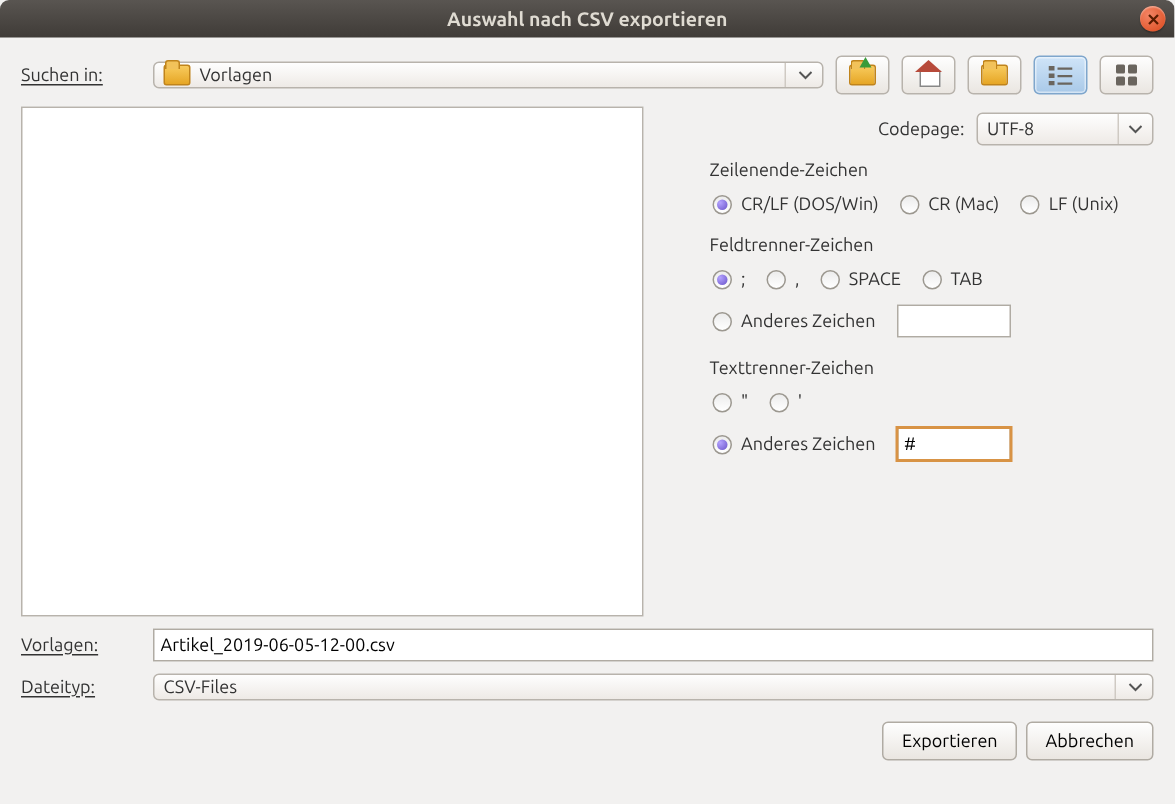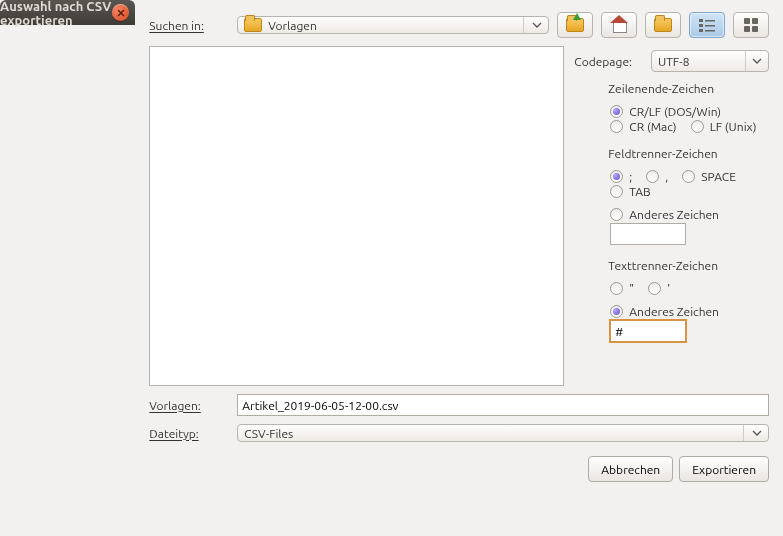--- a/index.html
+++ b/index.html
@@ -1,17 +1,17 @@
 <!DOCTYPE html>
 <html><head>
 <meta charset="utf-8">
 <style>
 * { box-sizing: border-box; margin: 0; padding: 0; }
 body { font-family: "Ubuntu", "Segoe UI", sans-serif; font-size: 12px; background: #f2f1f0; color: #333; }
-.window { width: 783px; height: 536px; background: #f2f1f0; display: flex; flex-direction: row; }
+.window { width: 783px; height: 536px; background: #f2f1f0; display: flex; flex-direction: column; }
 .titlebar { height: 25px; background: linear-gradient(#595551,#3f3b37); display: flex; align-items: center; justify-content: center; position: relative; color: #dfdbd2; font-size: 13px; font-weight: bold; border-radius: 6px 6px 0 0; }
 .titlebar .close { position: absolute; right: 6px; top: 4px; width: 17px; height: 17px; border-radius: 50%; background: radial-gradient(circle at 35% 35%, #f48565, #d9471a); display: flex; align-items: center; justify-content: center; font-size: 10px; color: #5a1c00; box-shadow: inset 0 1px 1px rgba(255,255,255,.4), 0 1px 1px rgba(0,0,0,.3); }
 .content { flex: 1; padding: 12px 14px 10px; display: flex; flex-direction: column; gap: 8px; border-radius: 27px; }
 .row { display: flex; align-items: center; gap: 8px; }
 .label-col { width: 80px; }
 .underline { text-decoration: underline; text-underline-offset: 2px; }
 .combo { flex: 1; height: 18px; background: linear-gradient(#fefefe,#eeeae6); border: 1px solid #b8b3ac; border-radius: 4px; display: flex; align-items: center; padding: 0 6px; gap: 6px; color: #333; }
 .combo .arrow { margin-left: auto; border-left: 1px solid #cfcac3; padding-left: 8px; height: 100%; display:flex; align-items:center; }
 .btn-icon { width: 36px; height: 26px; background: linear-gradient(#fefefe,#eae6e1); border: 1px solid #b8b3ac; border-radius: 4px; display: flex; align-items: center; justify-content: center; }
 .btn-icon.active { background: linear-gradient(#cfe4f8,#a9c9e8); border-color: #7fa6cc; box-shadow: inset 0 0 0 1px rgba(255,255,255,.5); }
@@ -20,21 +20,21 @@
 .folder.green::after{content:"";position:absolute;top:-6px;left:6px;width:0;height:0;border-left:4px solid transparent;border-right:4px solid transparent;border-bottom:7px solid #3a9b3a;}
 .house{width:16px;height:16px;position:relative;}
 .house::before{content:"";position:absolute;bottom:0;left:2px;width:12px;height:9px;background:#fff;border:1px solid #888;}
 .house::after{content:"";position:absolute;top:-2px;left:-1px;width:0;height:0;border-left:9px solid transparent;border-right:9px solid transparent;border-bottom:8px solid #b74a3a;}
 .tinygrid{display:grid;grid-template-columns:6px 6px;grid-template-rows:6px 6px;gap:2px;}
 .tinygrid span{background:#6a655e;border-radius:1px;}
 .midpanel { display: flex; gap: 10px; }
 .filelist { width: 415px; height: 340px; background: #fff; border: 1px solid #b8b3ac; }
 .rightpanel { flex: 1; padding-top: 4px; }
 .rightrow { display: flex; align-items: center; gap: 8px; margin-bottom: 8px; justify-content: flex-end; }
-.combo-sm { width: 118px; height: 22px; background: linear-gradient(#fefefe,#eeeae6); border: 1px solid #b8b3ac; border-radius: 4px; display: flex; align-items: center; padding: 0 6px; font-size: 12px; margin-left: 11px; }
+.combo-sm { width: 118px; height: 22px; background: linear-gradient(#fefefe,#eeeae6); border: 1px solid #b8b3ac; border-radius: 4px; display: flex; align-items: center; padding: 0 6px; font-size: 12px; }
 .combo-sm .arrow { margin-left:auto; border-left:1px solid #cfcac3; padding-left:6px; height:100%; display:flex; align-items:center;}
 .group { margin: 10px 0 14px 12px; }
 .group-label { margin-bottom: 10px; margin-left: 22px; }
 .radios { display: flex; align-items: center; flex-wrap: wrap; gap: 2px 14px; margin-left: 24px; margin-bottom:6px;}
 .radio { display: inline-flex; align-items: center; gap: 6px; cursor: pointer; }
 .rdot { width: 13px; height: 13px; border-radius: 50%; border: 1px solid #9c9890; background:linear-gradient(#ececec,#fff); position:relative;}
 .rdot.sel::after { content:""; position:absolute; top:2px; left:2px; width:7px; height:7px; border-radius:50%; background: radial-gradient(circle at 30% 30%, #b4a3ff, #6a53c9);} 
 .check { width: 13px; height: 13px; border: 1px solid #9c9890; border-radius:3px; background:linear-gradient(#ececec,#fff);}
 .textin { height: 22px; border: 1px solid #b0aba3; background:#fff; padding: 2px 4px; font: inherit; }
 .textin.hl { outline: 2px solid #d89345; outline-offset: -1px; width:76px;}
@@ -195,17 +195,17 @@
       <span>CSV-Files</span>
       <span class="arrow">
             <svg class="chev" viewBox="0 0 10 10">
               <path d="M1 3 L5 7 L9 3" fill="none" stroke="#555" stroke-width="1.3"></path>
             </svg>
           </span>
     </div>
   </div>
 
   <div class="bottom-btns">
+    <button class="btn">Exportieren</button>
     <button class="btn">Abbrechen</button>
-    <button class="btn">Exportieren</button>
   </div>
 </div>
 </div>
 
 </body></html>

